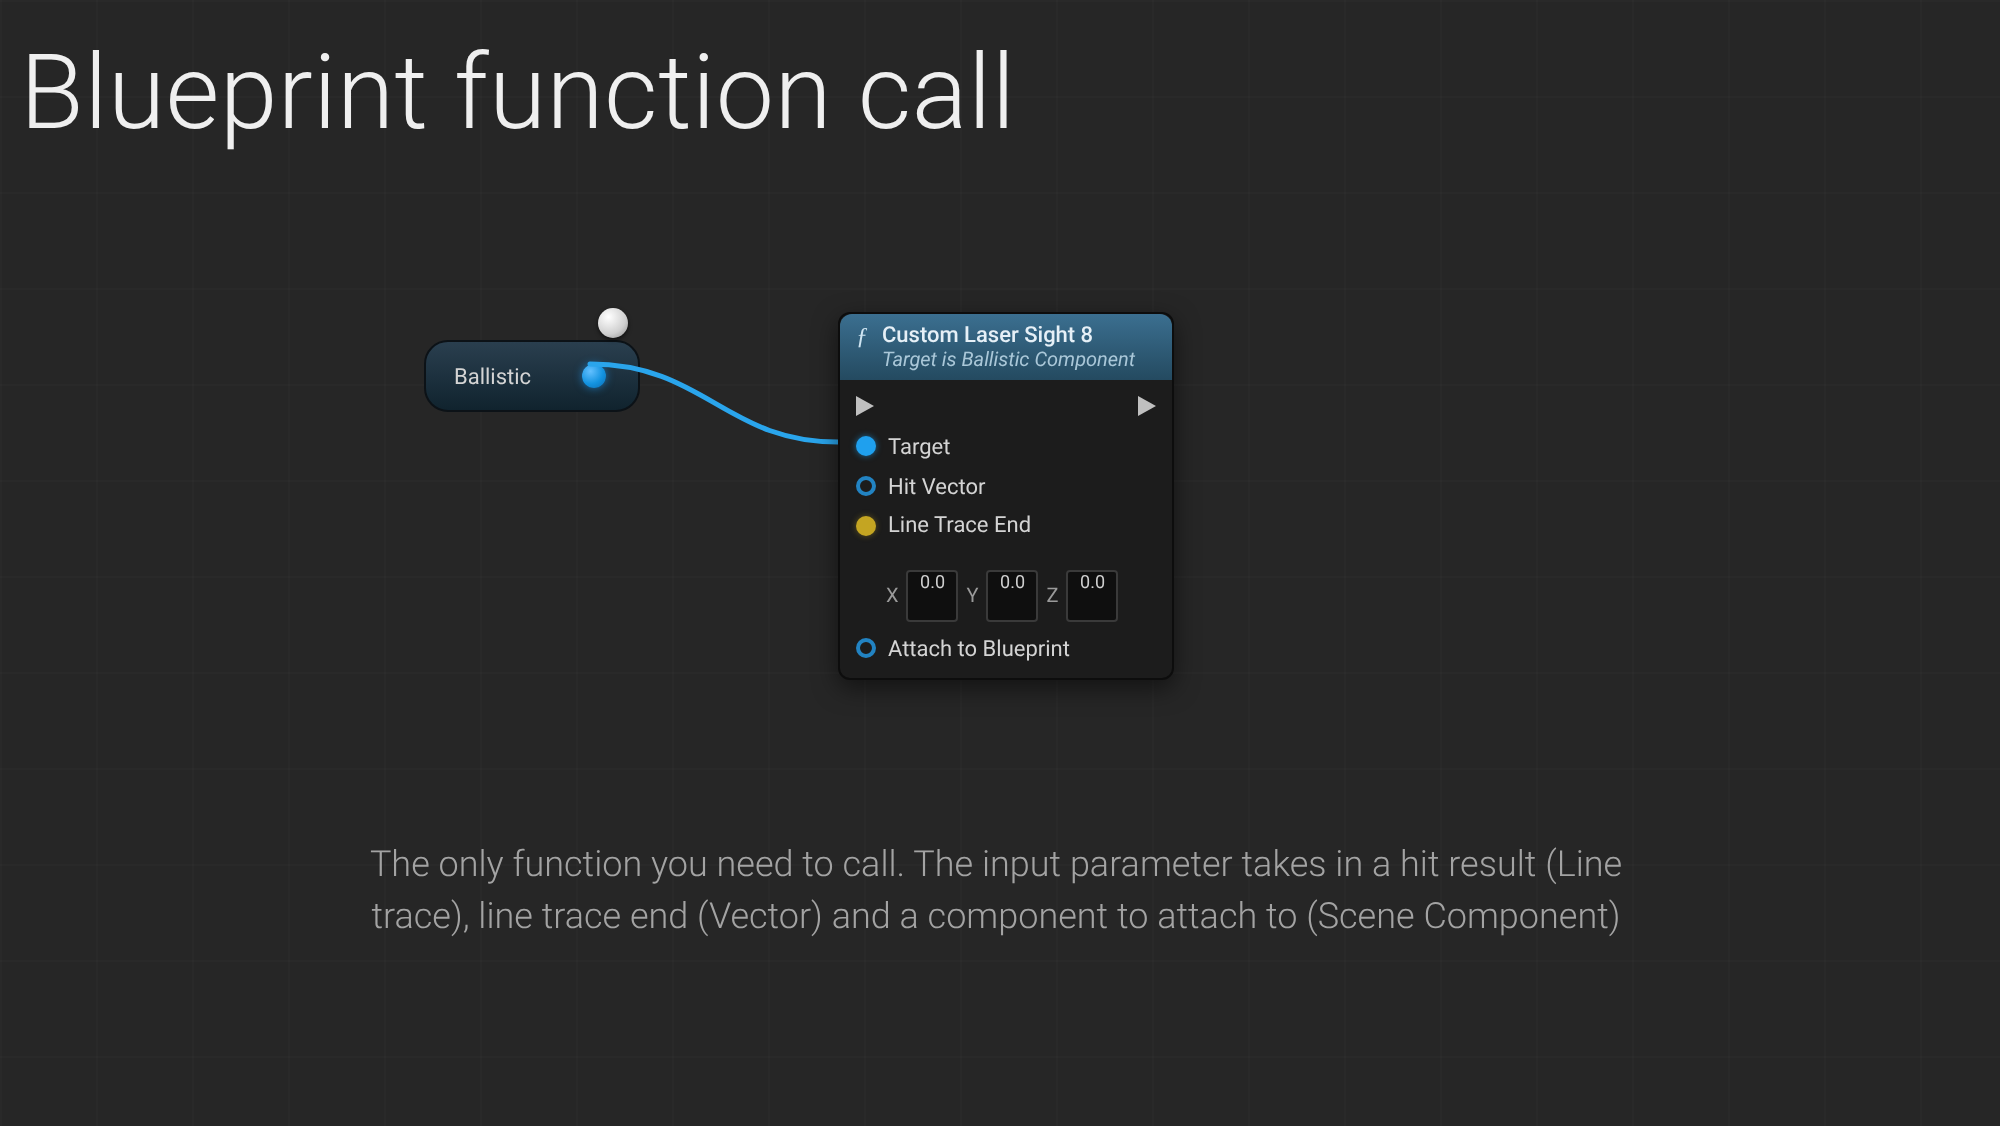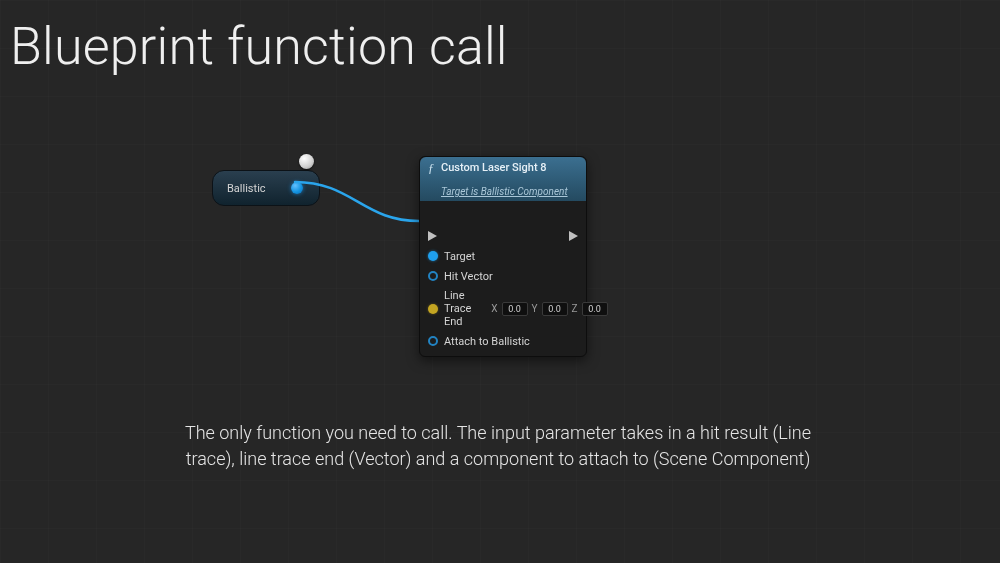--- a/index.html
+++ b/index.html
@@ -102,29 +102,27 @@
       line-height: 1;
       width: 10px;
       text-align: center;
     }
     .node-subtitle {
       font-style: italic;
       font-size: 10px;
       color: #b8d4e4;
       opacity: 0.9;
       padding-left: 15px;
-      margin-top: 12px;
-      text-decoration: underline;
+      margin-top: 1px;
     }
     .node-body {
       padding: 6px 8px 8px 8px;
       display: flex;
       flex-direction: column;
       gap: 6px;
-      margin-top: 22px;
     }
     .exec-row {
       display: flex;
       justify-content: space-between;
       align-items: center;
       height: 14px;
     }
     .exec-pin {
       width: 0;
       height: 0;
@@ -144,56 +142,56 @@
       border-radius: 50%;
       flex-shrink: 0;
     }
     .pin.filled-blue { background: #1fa0ee; box-shadow: 0 0 3px rgba(30,160,238,0.6); }
     .pin.hollow-blue { border: 2px solid #2283c2; }
     .pin.hollow-dblue { border: 2px solid #2283c2; }
     .pin.yellow { background: #c4a522; box-shadow: 0 0 3px rgba(196,165,34,0.4); }
     .pin-label { color: #d4d4d4; font-size: 11px; }
     .vec-group {
       display: flex;
-      flex-direction: row;
-      gap: 5px;
+      flex-direction: column;
+      gap: 16px;
     }
     .vec-head {
       display: flex;
       align-items: center;
       gap: 6px;
     }
     .vec-inputs {
       display: flex;
       align-items: center;
       gap: 4px;
       padding-left: 15px;
     }
     .vec-inputs span.axis { color: #9a9a9a; font-size: 10px; }
     .numbox {
       width: 26px;
-      height: 14px;
+      height: 26px;
       background: #0f0f0f;
       border: 1px solid #3a3a3a;
       border-radius: 2px;
       color: #d0d0d0;
       font-size: 9px;
       text-align: center;
       line-height: 12px;
     }
     
     .caption {
       position: absolute;
       left: 0;
       right: 4px;
       top: 420px;
       text-align: center;
       padding: 0 170px;
       font-size: 18px;
-      color: #e5e5e5;
+      color: #a3a3a3;
       line-height: 1.45;
       font-weight: 300;
     }
   </style>
 </head>
 <body>
 
 <div class="title">Blueprint function call</div>
 
 <div class="pill">
@@ -237,18 +235,18 @@
         <span class="axis">X</span>
         <div class="numbox">0.0</div>
         <span class="axis">Y</span>
         <div class="numbox">0.0</div>
         <span class="axis">Z</span>
         <div class="numbox">0.0</div>
       </div>
     </div>
     <div class="pin-row">
       <span class="pin hollow-dblue"></span>
-      <span class="pin-label">Attach to Ballistic</span>
+      <span class="pin-label">Attach to Blueprint</span>
     </div>
   </div>
 </div>
 
 <div class="caption">The only function you need to call. The input parameter takes in a hit result (Line trace), line trace end (Vector) and a component to attach to (Scene Component)</div>
 
 </body></html>

